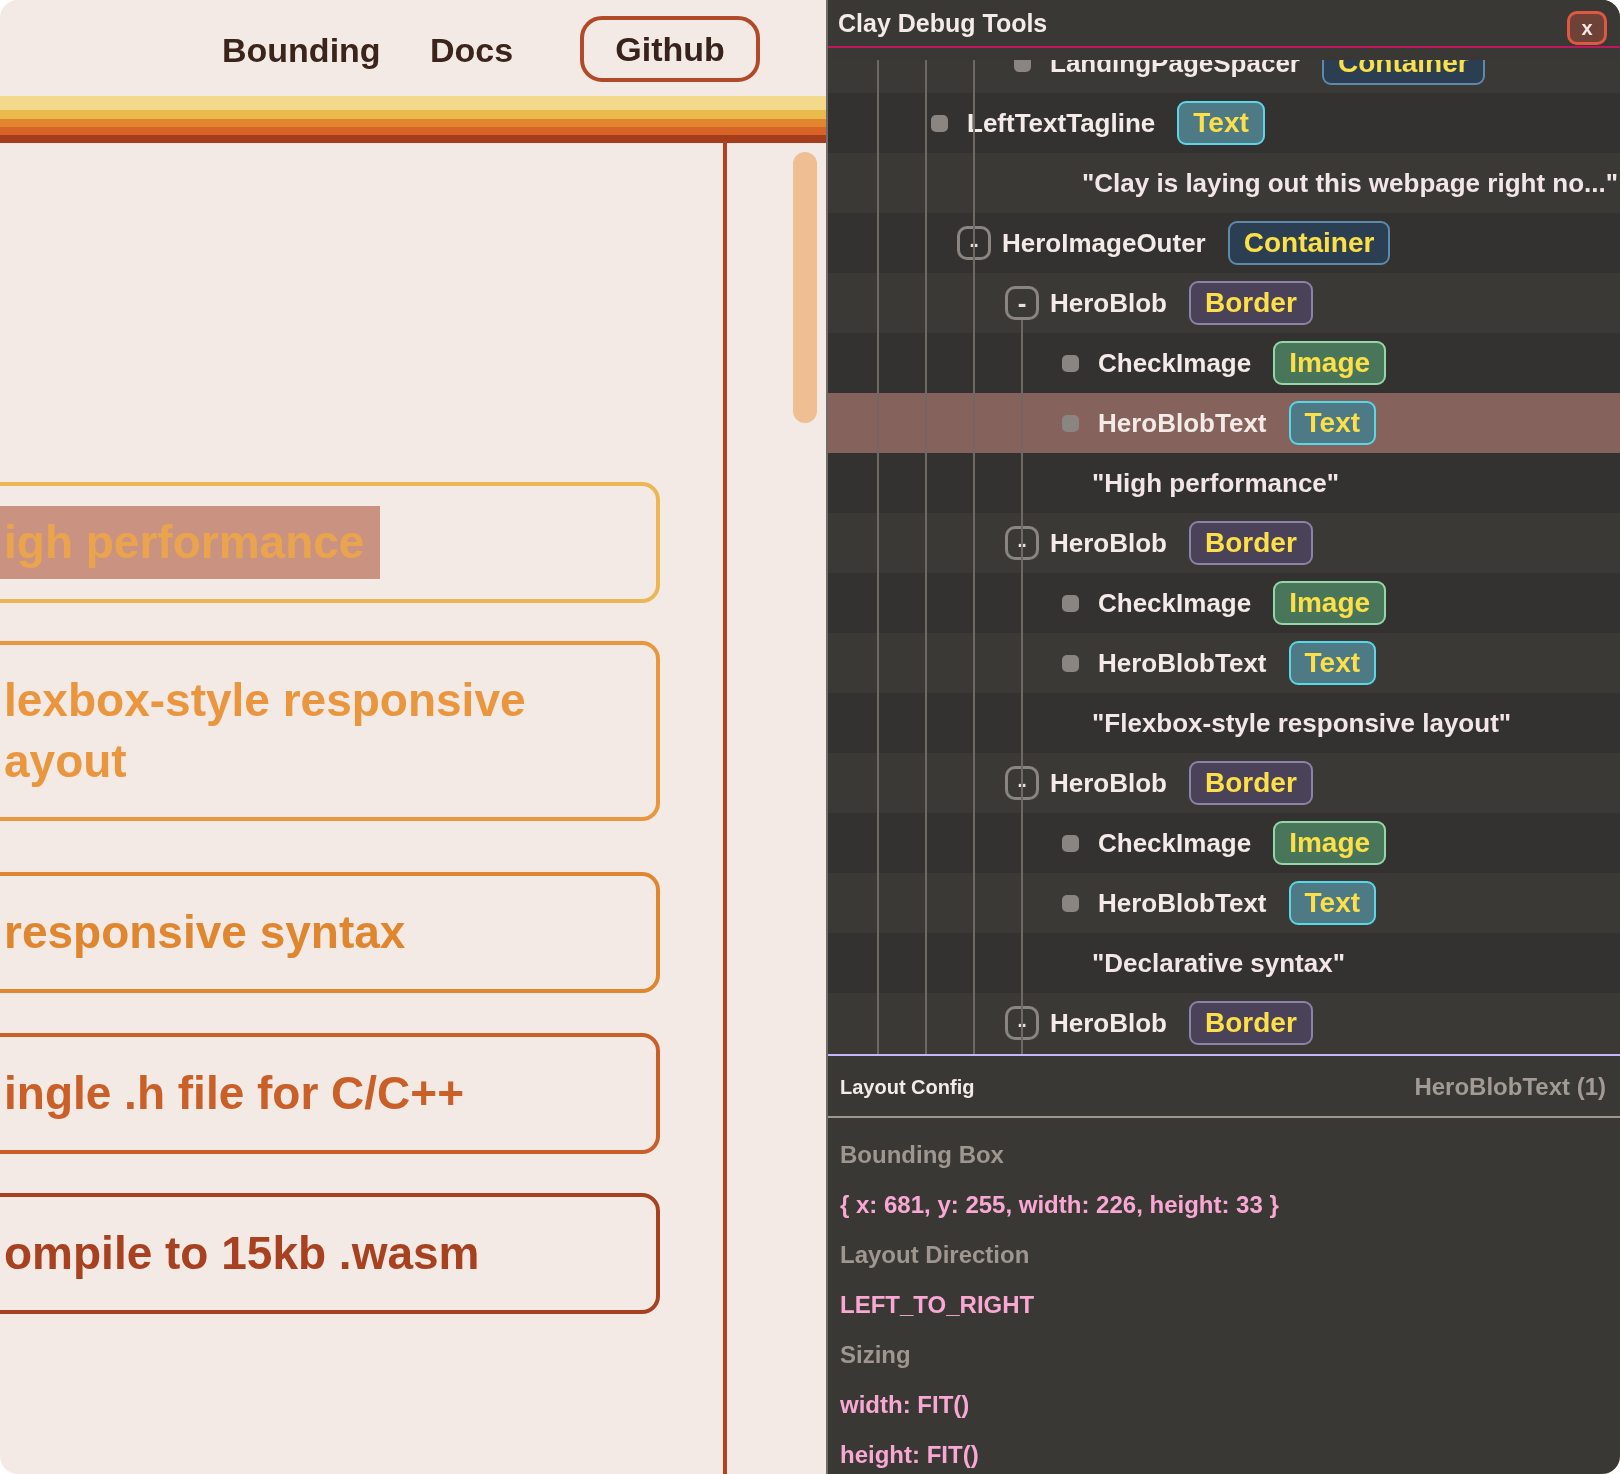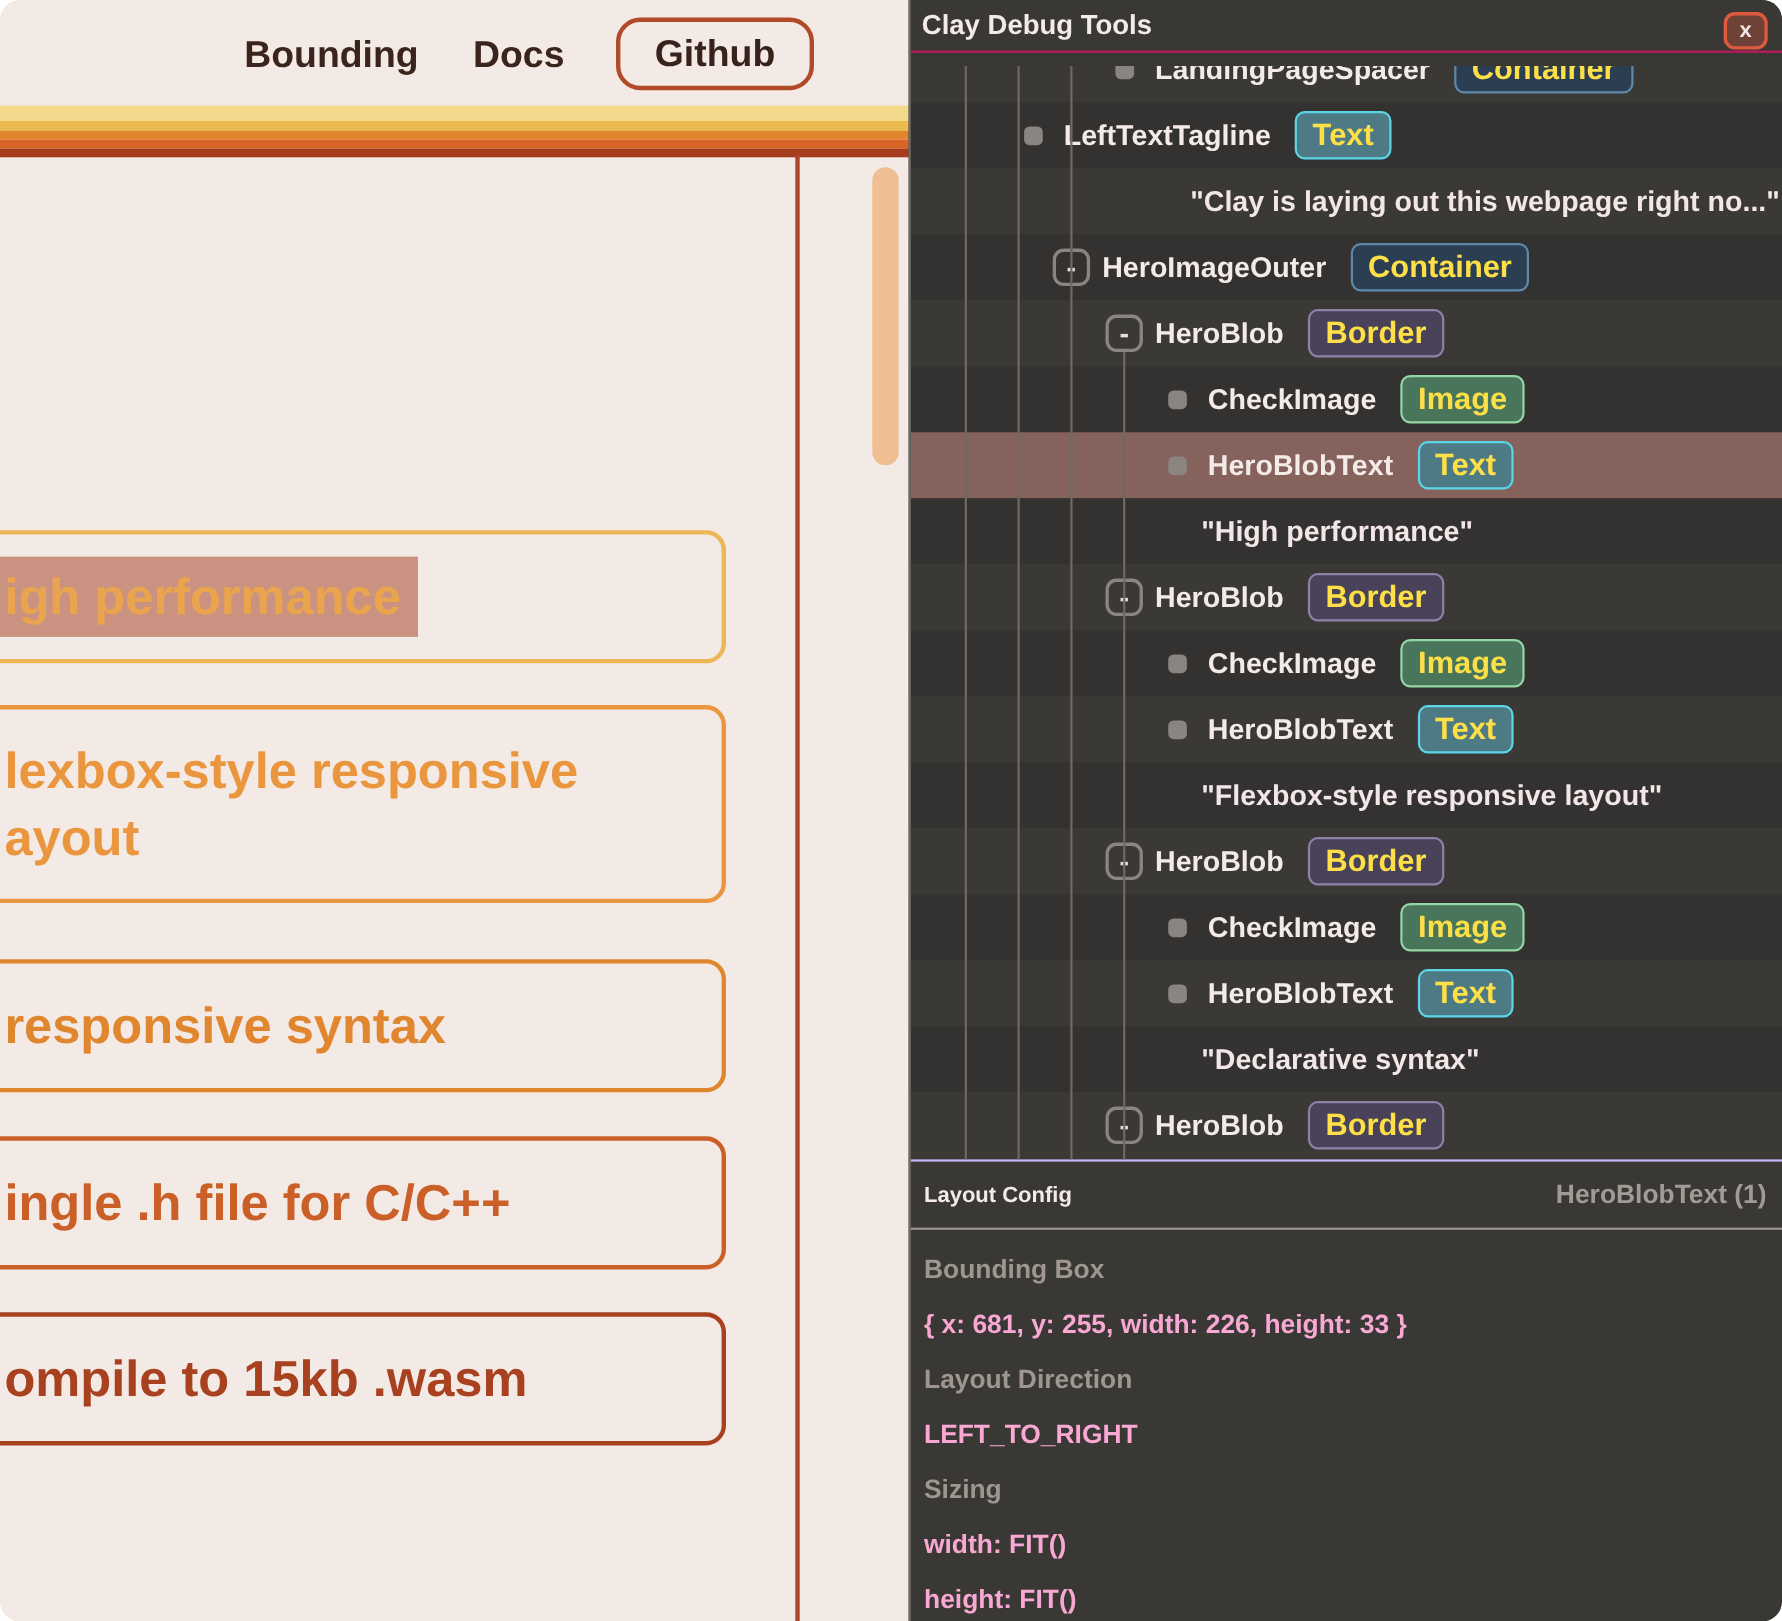--- a/index.html
+++ b/index.html
@@ -5,21 +5,21 @@
   html,body{margin:0;padding:0;background:#ffffff;}
   *{box-sizing:border-box;}
   .canvas{
     position:relative;width:1620px;height:1474px;overflow:hidden;
     border-radius:18px;background:#f4eae5;
     font-family:"Liberation Sans", sans-serif;
   }
   
   .nav-item{position:absolute;top:31px;font-size:34px;font-weight:700;color:#3a241b;cursor:pointer;}
   .github-btn{
-    position:absolute;left:560px;top:16px;width:180px;height:66px;
+    position:absolute;left:580px;top:16px;width:180px;height:66px;
     border:4px solid #b14a28;border-radius:22px;display:flex;align-items:center;justify-content:center;
     font-size:34px;font-weight:700;color:#38231c;cursor:pointer;background:transparent;
   }
   .stripe{position:absolute;left:0;top:96px;width:830px;}
   .stripe .band{width:100%;}
   .feature-box{
     position:absolute;left:-46px;width:706px;border:4px solid;border-radius:18px;
     display:flex;flex-direction:column;justify-content:center;
     padding-left:46px;font-size:46px;font-weight:700;line-height:1.32;
   }

